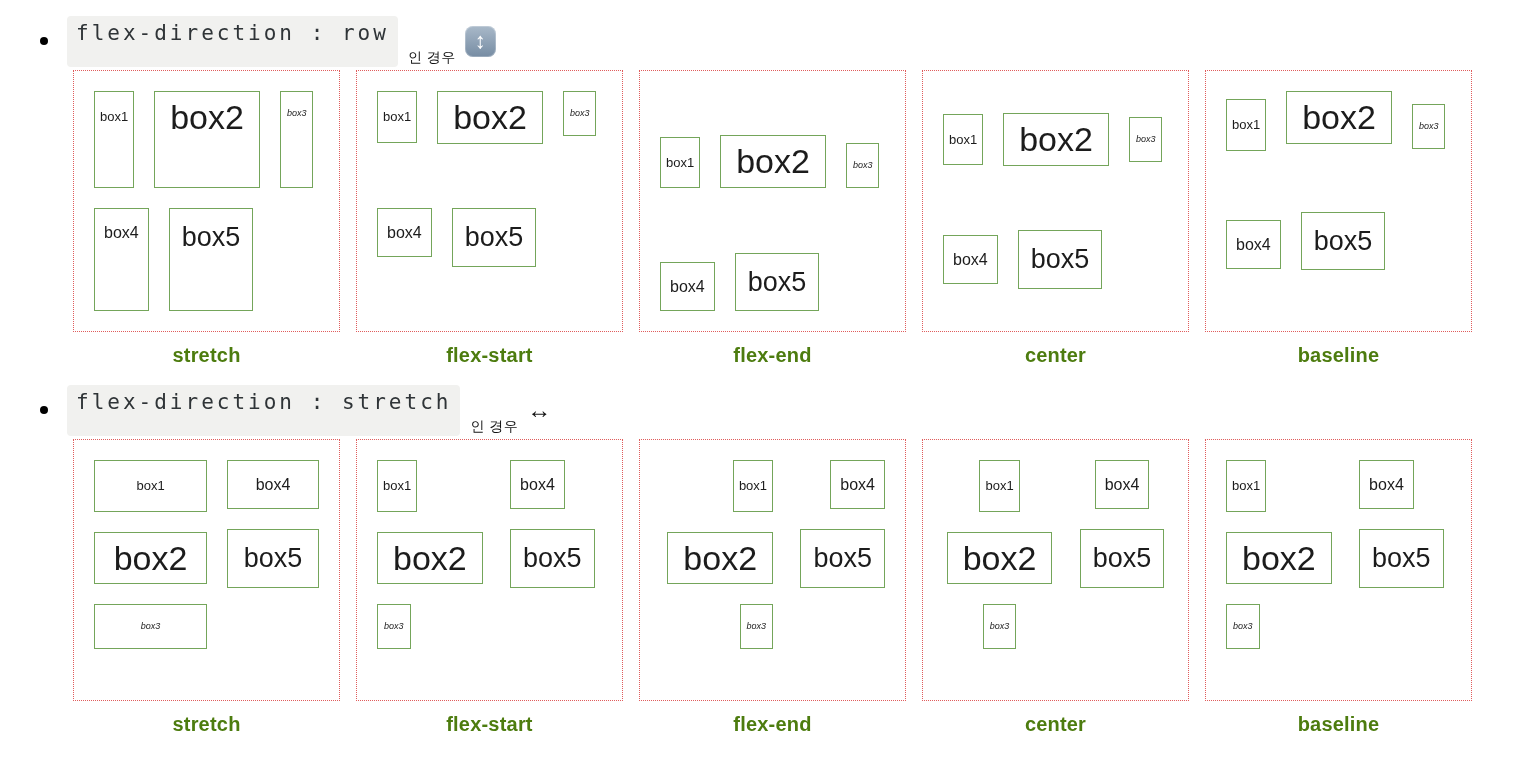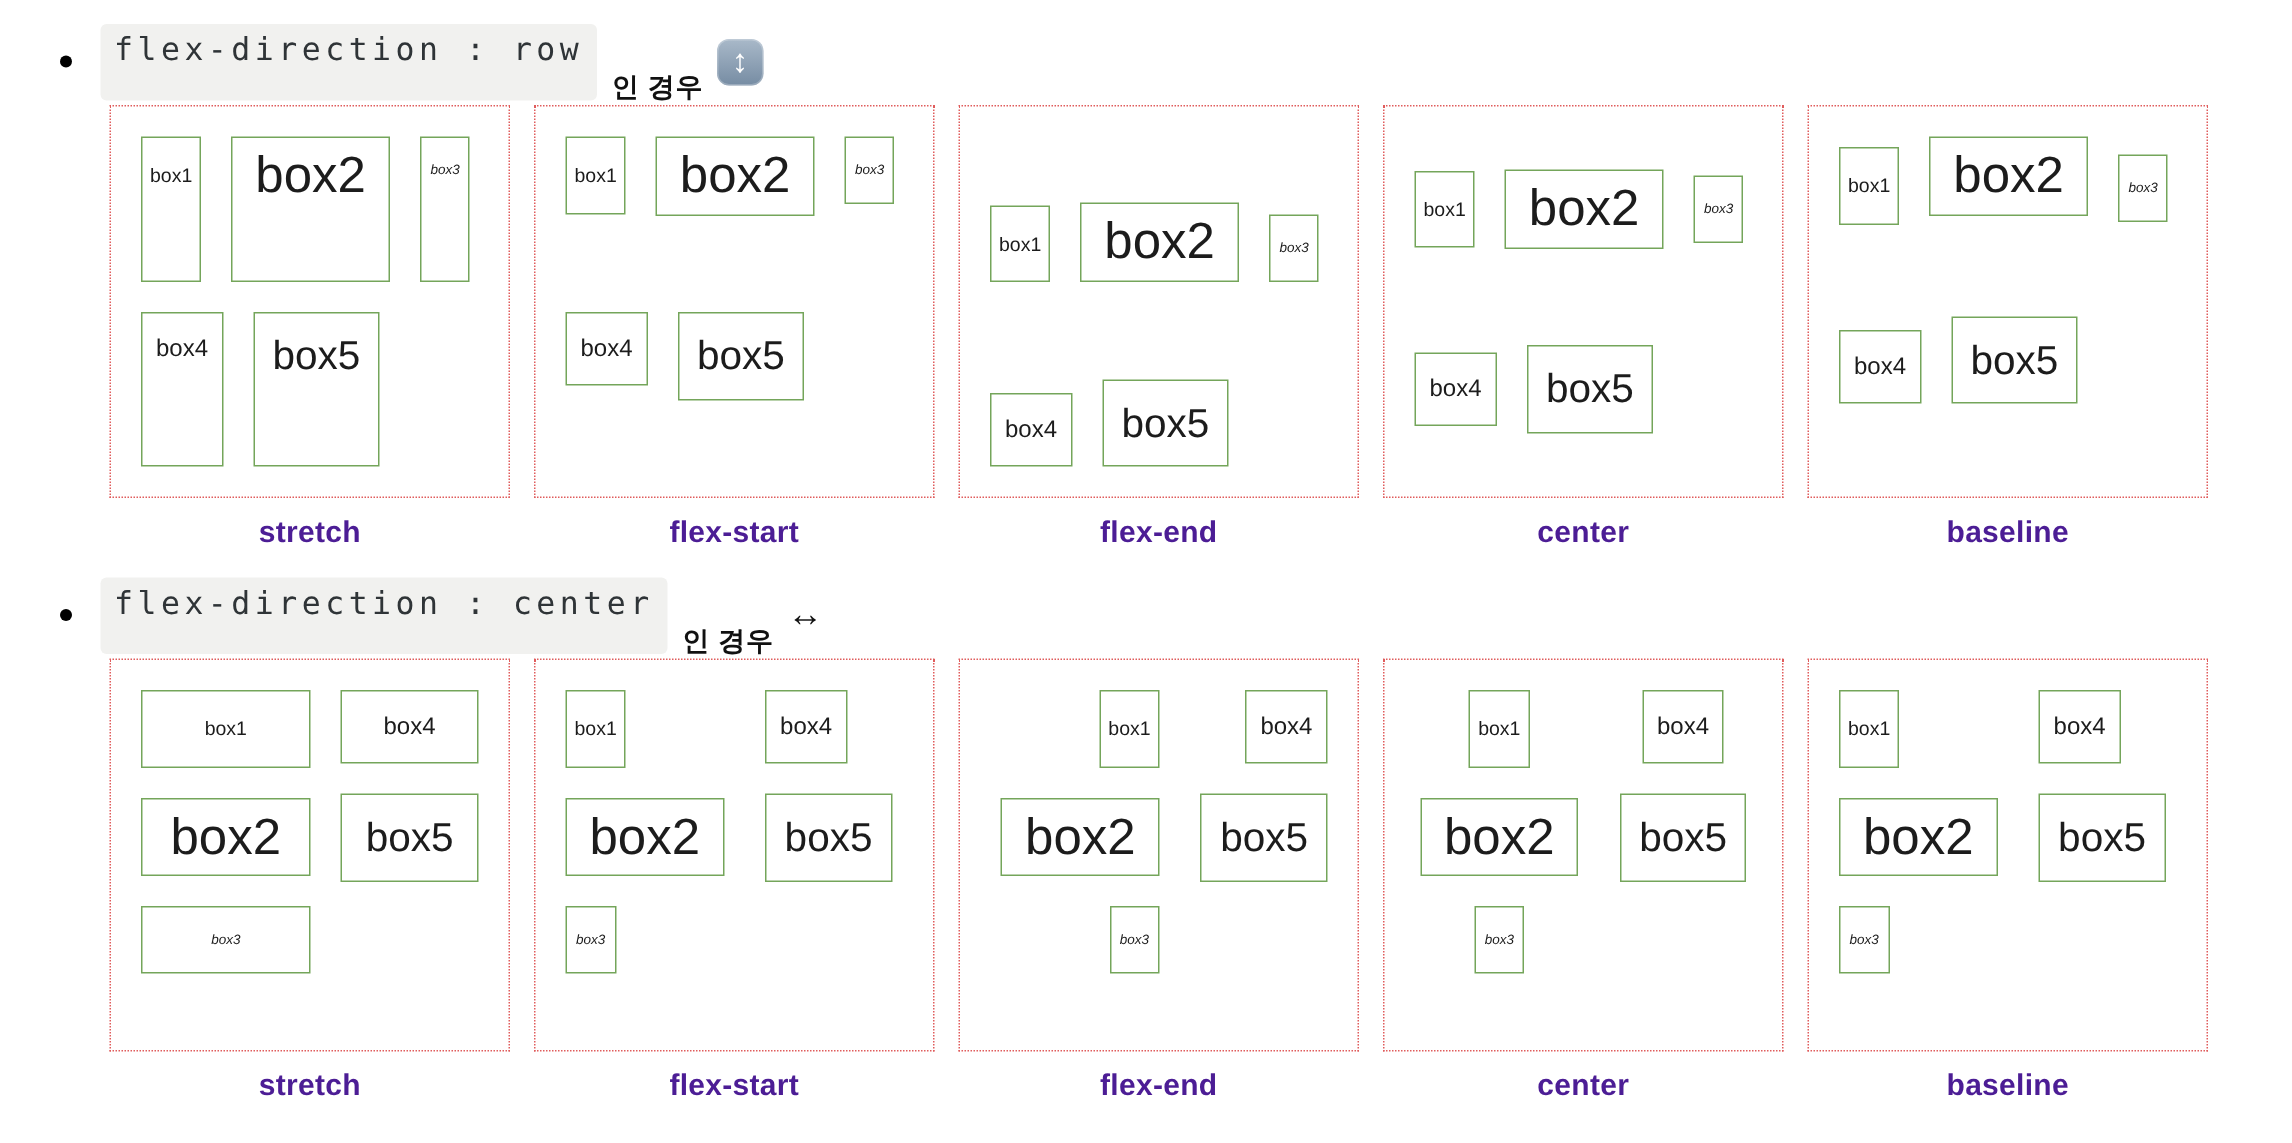--- a/index.html
+++ b/index.html
@@ -23,21 +23,21 @@
   }
   .code-chip {
     font-family: "DejaVu Sans Mono", "Liberation Mono", monospace;
     font-size: 21px; letter-spacing: 3px;
     background: var(--code-bg); color: var(--code-text);
     border-radius: 4px; padding: 5px 9px 22px 9px;
     white-space: pre;
     text-align: center;
   }
   .ko-text {
-    font-size: 18px; font-weight: 700; color: #111;
+    font-size: 14px; font-weight: 400; color: #111;
     margin-left: 10px; letter-spacing: 0.5px; margin-top: 33px;
   }
   .arrow-emoji {
     display: inline-flex; align-items: center; justify-content: center;
     width: 31px; height: 31px; margin-left: 9px;
     border-radius: 8px;
     background: linear-gradient(180deg, var(--emoji-bg-top), var(--emoji-bg-bottom));
     box-shadow: inset 0 0 0 1px rgba(255,255,255,0.25);
     color: #ffffff; font-size: 22px; font-weight: bold;
     line-height: 1;
@@ -75,21 +75,21 @@
     white-space: nowrap;
   }
   .b1 { font-size: 13px; padding: 17px 5px; }
   .b2 { font-size: 34px; padding: 5px 15px; }
   .b3 { font-size: 9px;  padding: 16px 6px; font-style: italic; }
   .b4 { font-size: 16px; padding: 14px 9px; }
   .b5 { font-size: 27px; padding: 12px 12px; }
 
   .panel-caption {
     margin-top: 12px; text-align: center;
-    font-size: 20px; font-weight: 700; color: #4c1d95;
+    font-size: 20px; font-weight: 700; color: #4d7c0f;
     letter-spacing: 0.2px;
   }
 
   .section-gap { margin-top: 24px; }
   .first-section { margin-top: 2px; }
 </style>
 </head>
 <body>
 
 <main id="doc-root">
@@ -149,21 +149,21 @@
             <div class="dbox b4">box4</div>
             <div class="dbox b5">box5</div>
           </div>
           <figcaption class="panel-caption">baseline</figcaption>
         </figure>
       </div>
     </section>
     <section class="section-gap">
       <div class="bullet-line">
         <span class="bullet-dot"></span>
-        <code class="code-chip">flex-direction : center</code>
+        <code class="code-chip">flex-direction : stretch</code>
         <span class="ko-text">인 경우</span>
         <span class="arrow-plain">↔</span>
       </div>
       <div class="panel-row">
         <figure class="panel-fig">
           <div class="demo dir-column align-stretch">
             <div class="dbox b1">box1</div>
             <div class="dbox b2">box2</div>
             <div class="dbox b3">box3</div>
             <div class="dbox b4">box4</div>

